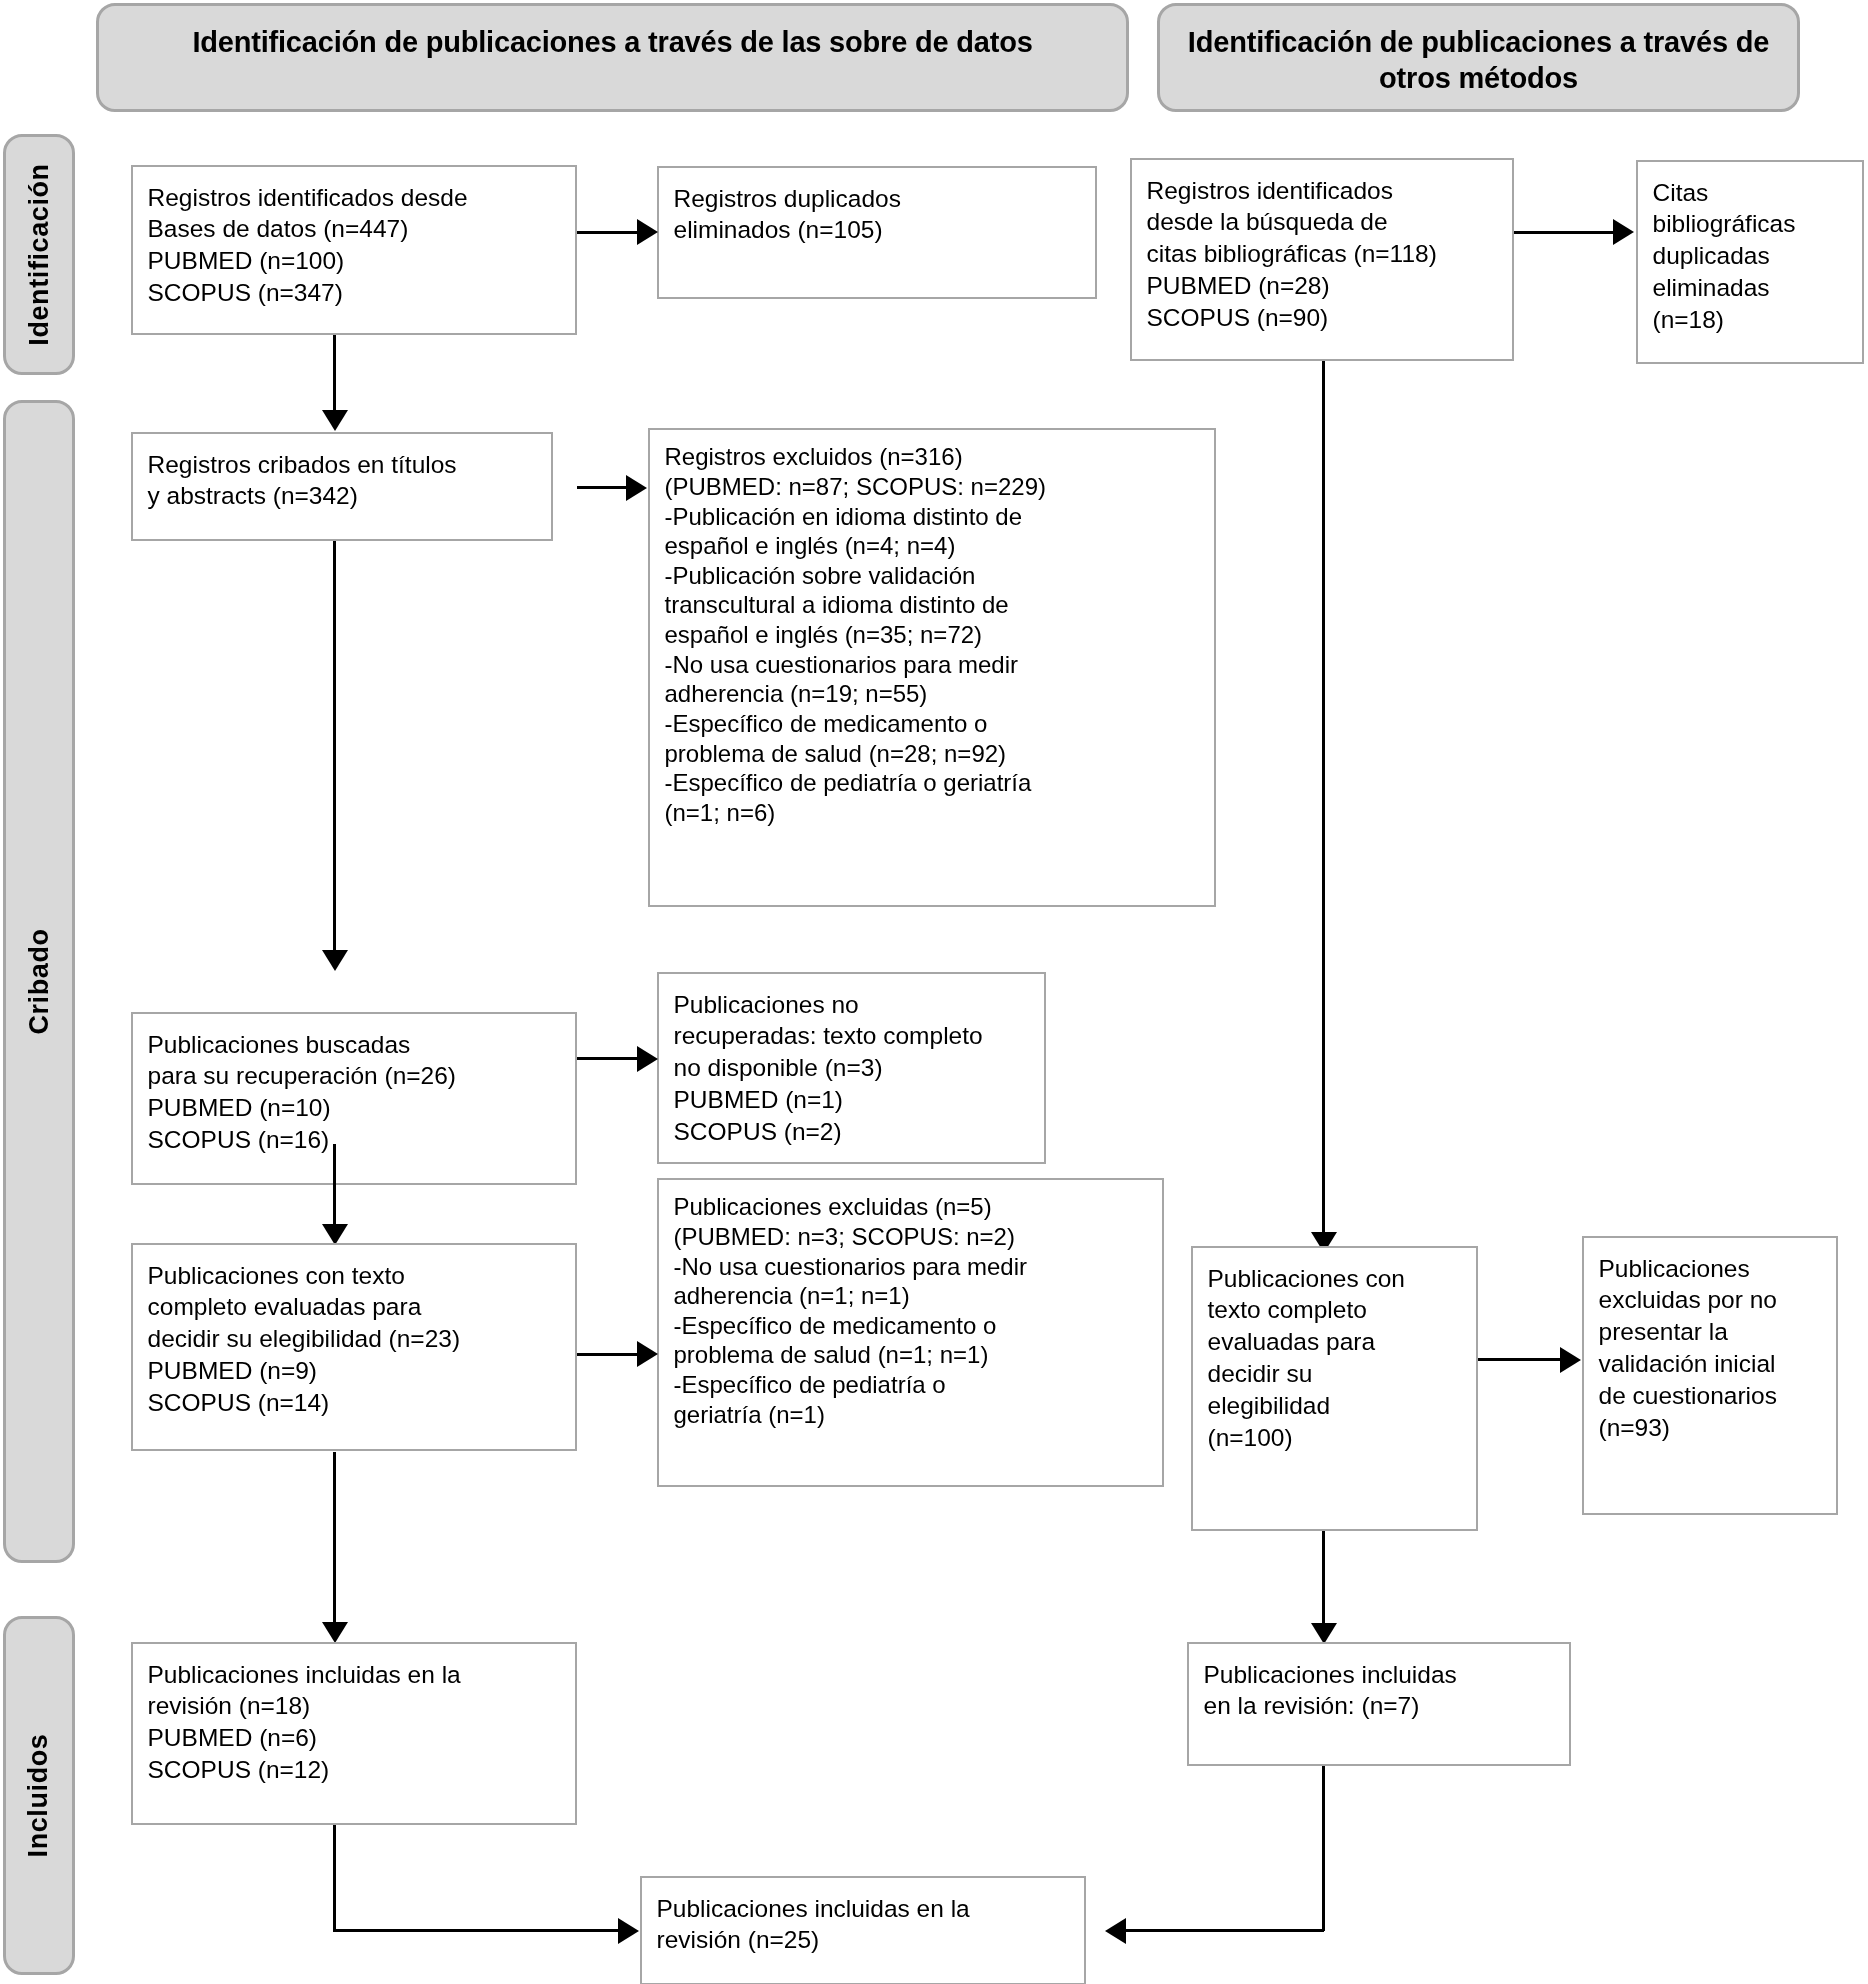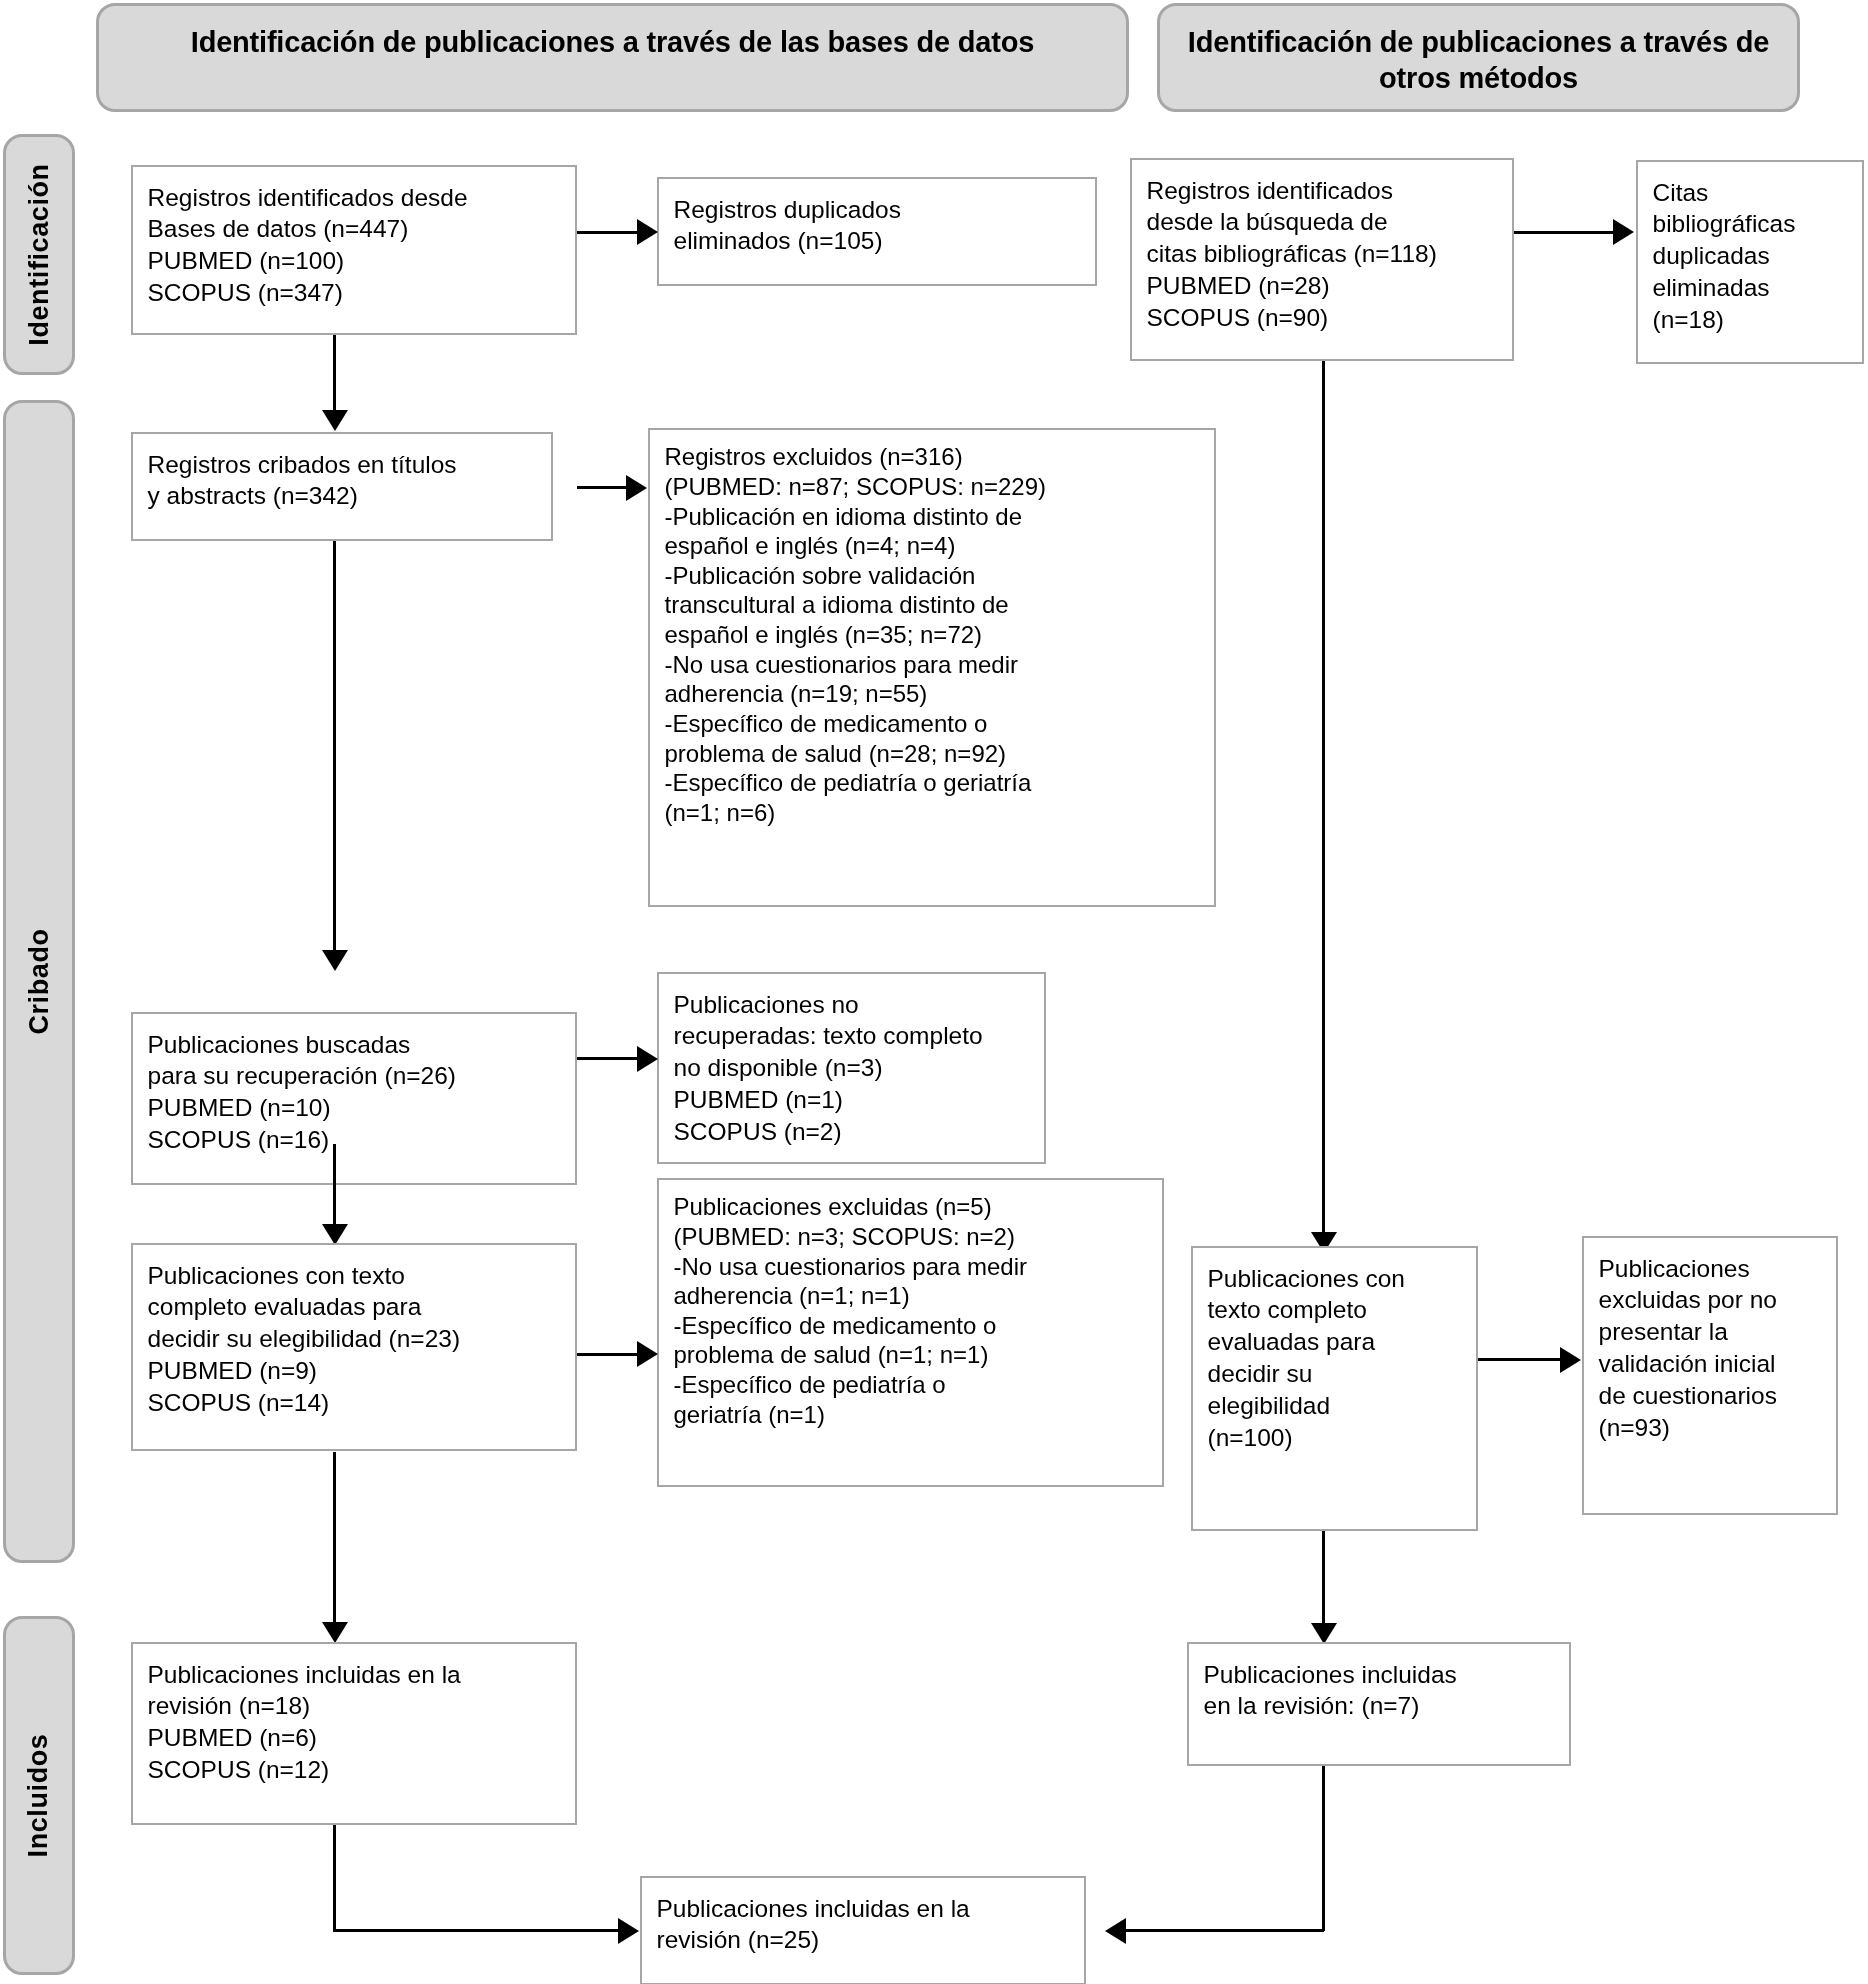--- a/index.html
+++ b/index.html
@@ -103,21 +103,21 @@
     border-bottom: 13px solid transparent;
     border-right: 21px solid #000000;
   }
 </style>
 </head>
 <body>
 
 <div id="canvas">
 
   <div class="banner" style="left:96px; top:3.3px; width:1033px; height:109px;">
-    <span>Identificación de publicaciones a través de las bases de datos</span>
+    <span>Identificación de publicaciones a través de las sobre de datos</span>
   </div>
 
   <div class="banner" style="left:1157px; top:3.3px; width:643px; height:109px;">
     <span>Identificación de publicaciones a través de otros métodos</span>
   </div>
 
   <div class="rail" style="left:3.3px; top:134px; width:72px; height:241px;">
     <span>Identificación</span>
   </div>
 
@@ -127,21 +127,21 @@
 
   <div class="rail" style="left:3.3px; top:1616px; width:72px; height:359px;">
     <span>Incluidos</span>
   </div>
 
   <div class="box" style="left:131px; top:165px; width:446px; height:170px;">Registros identificados desde
 Bases de datos (n=447)
     PUBMED (n=100)
     SCOPUS (n=347)</div>
 
-  <div class="box" style="left:657px; top:177px; width:440px; height:109px;">Registros duplicados
+  <div class="box" style="left:657px; top:166px; width:440px; height:133px;">Registros duplicados
 eliminados (n=105)</div>
 
   <div class="box" style="left:1130px; top:158px; width:384px; height:203px;">Registros identificados
 desde la búsqueda de
 citas bibliográficas (n=118)
     PUBMED (n=28)
     SCOPUS (n=90)</div>
 
   <div class="box" style="left:1636px; top:160px; width:228px; height:204px;">Citas
 bibliográficas

